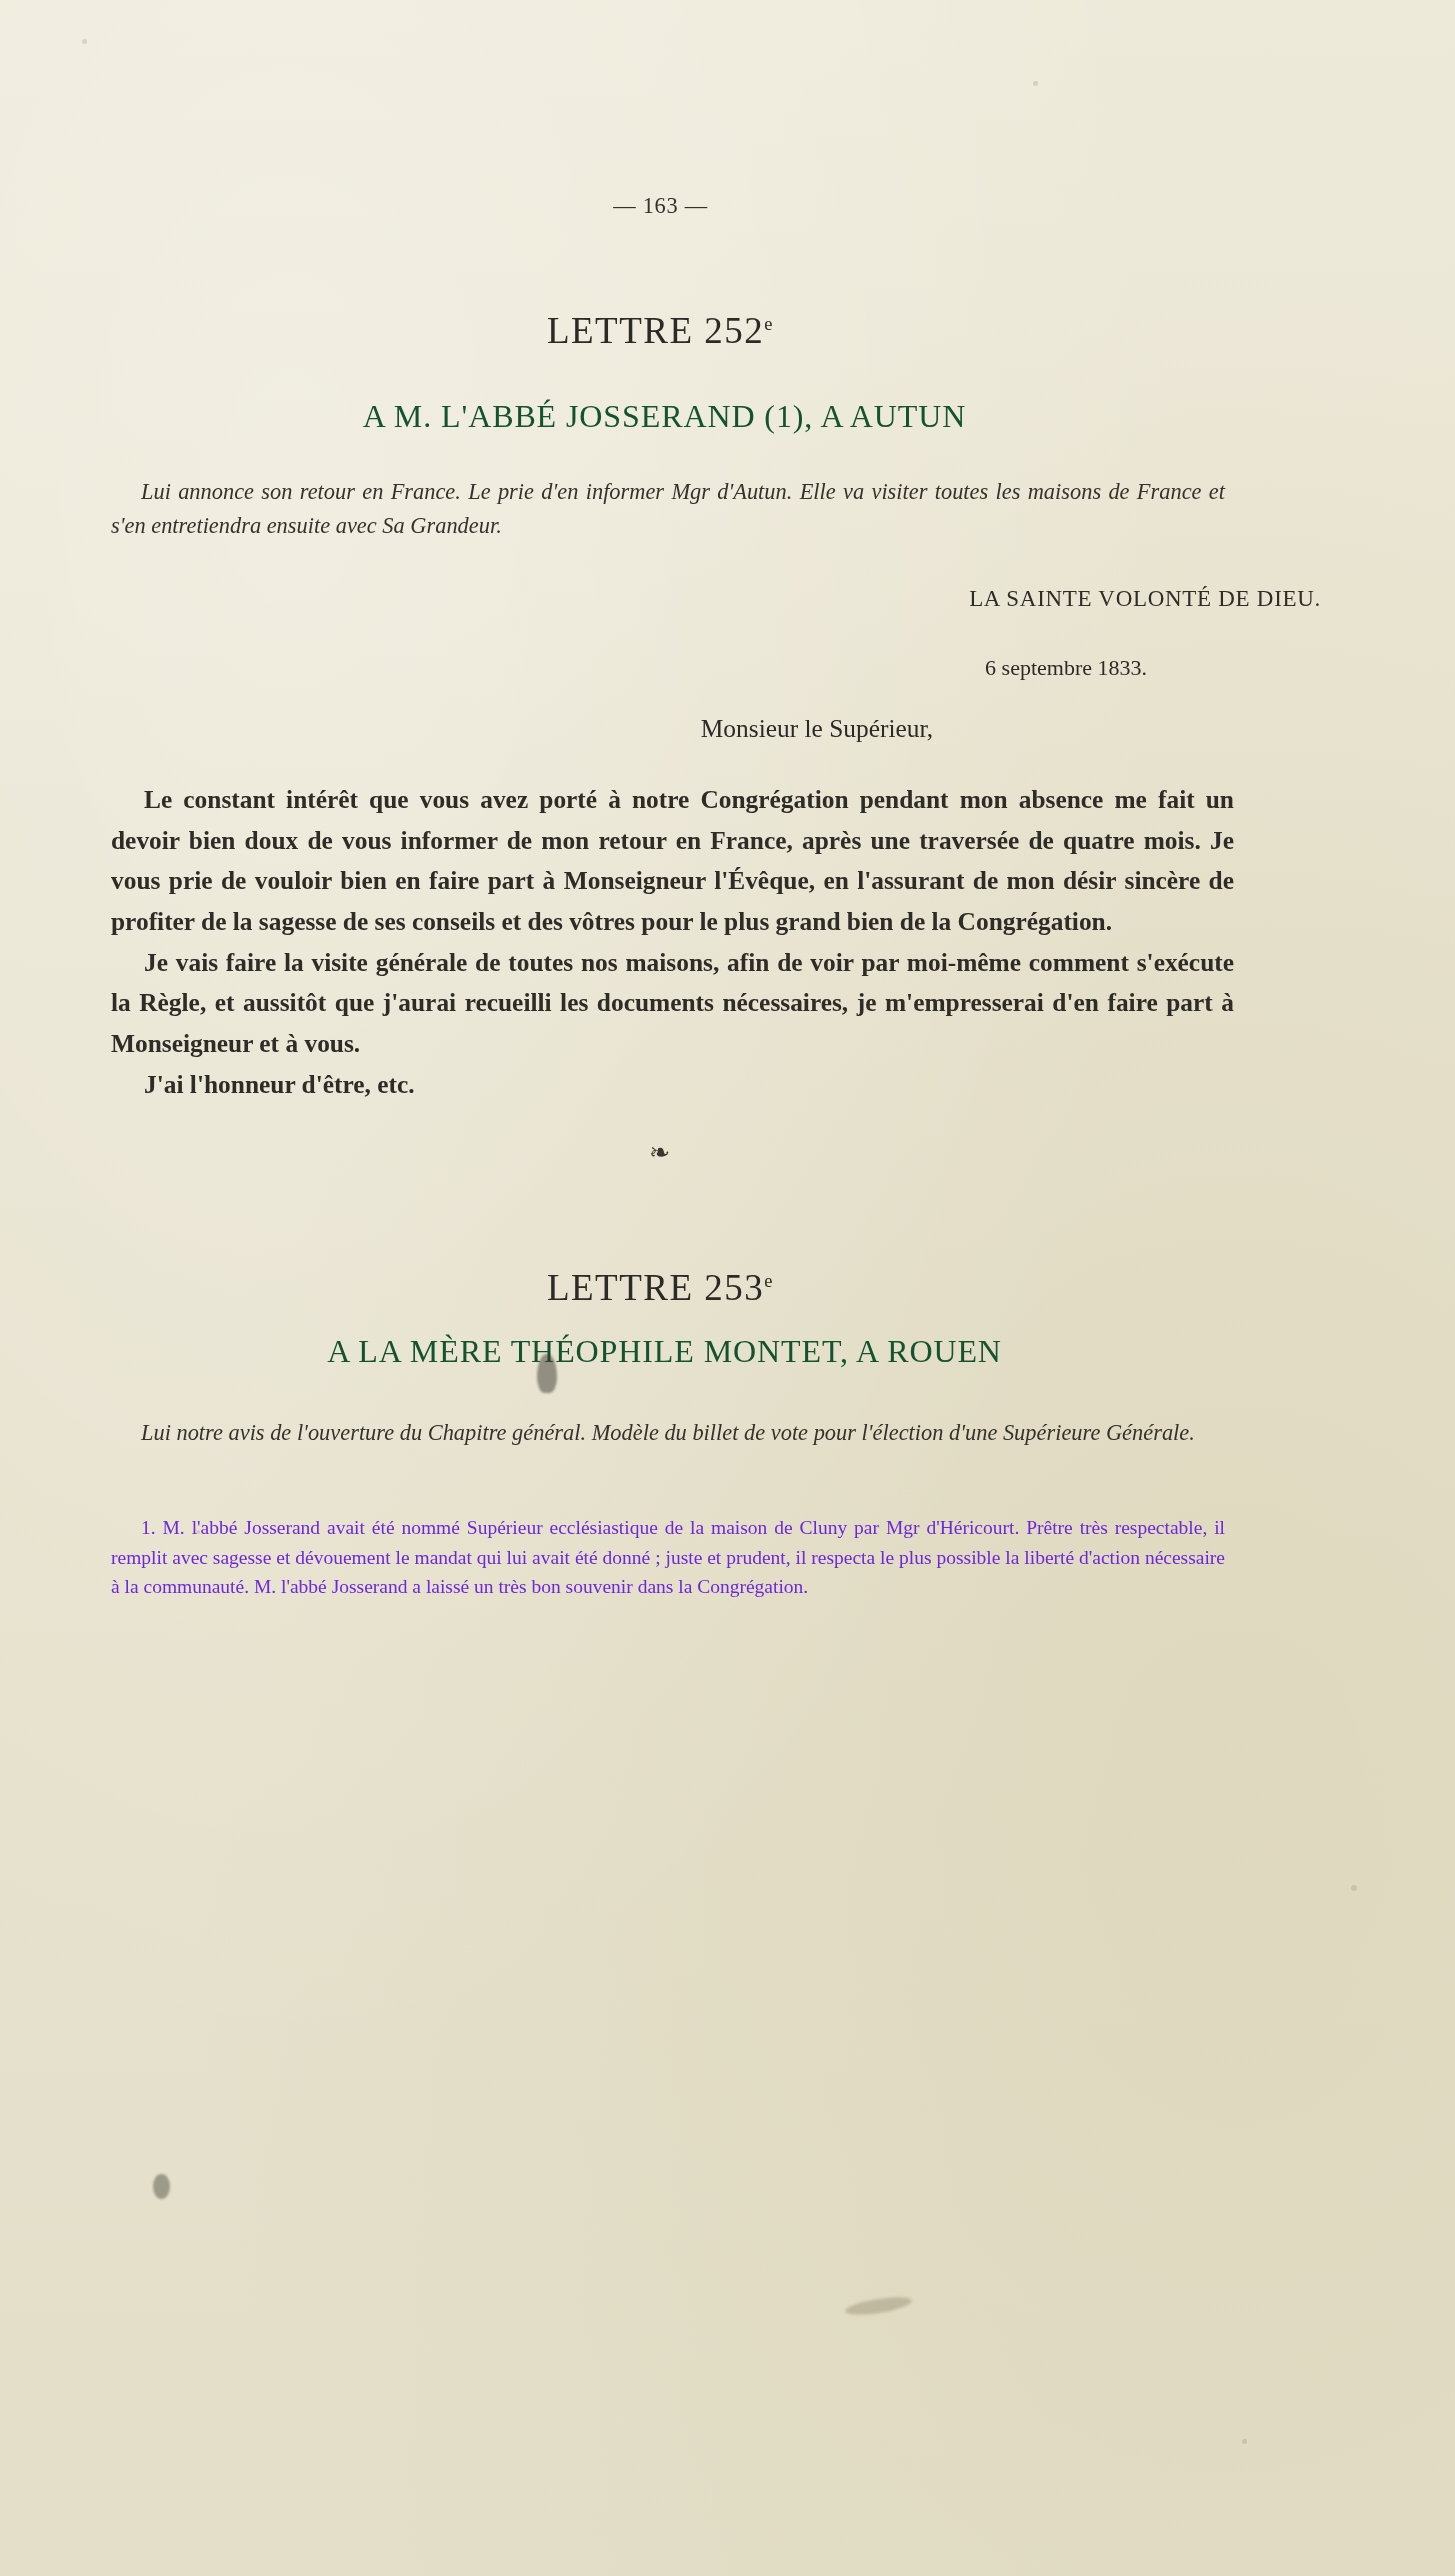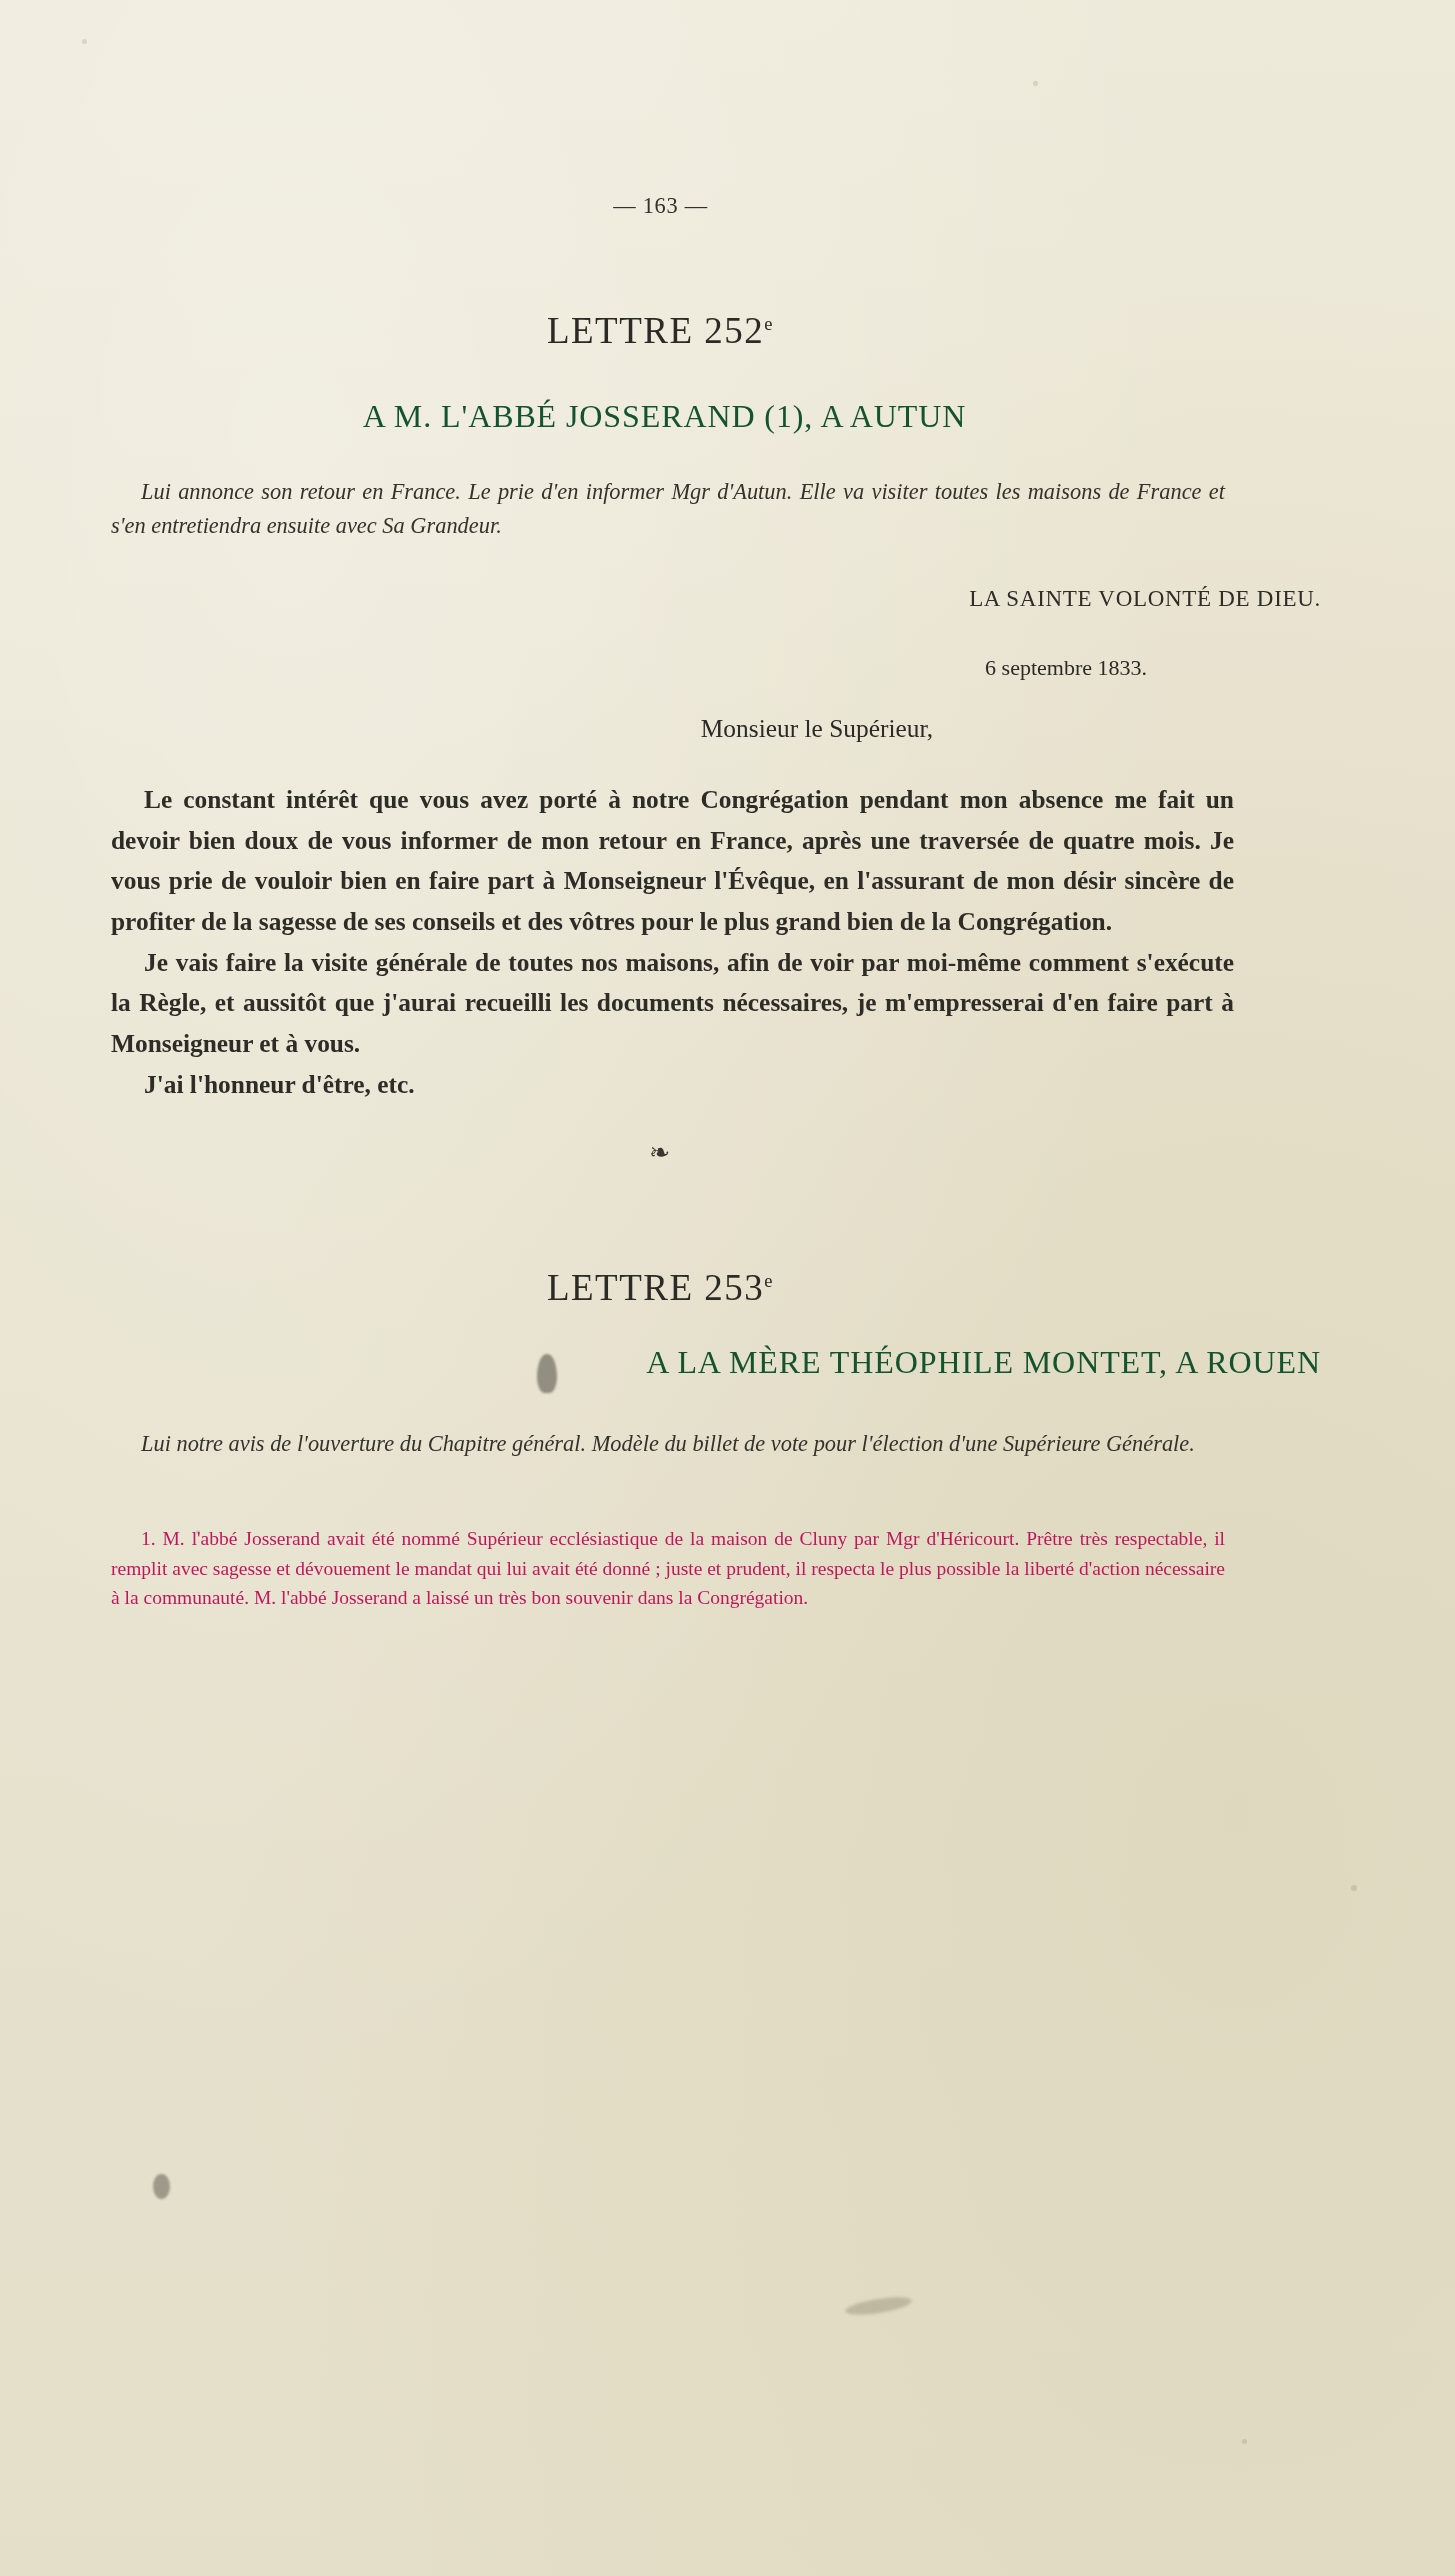--- a/index.html
+++ b/index.html
@@ -107,32 +107,31 @@
     text-align: center;
     font-size: 25.4px;
     margin-top: 33px;
     color: #3a3730;
     letter-spacing: 1.5px;
   }
   .letter-title.second {
     margin-top: 99px;
   }
   .addressee.second {
-    margin-top: 35px;
-    text-align: right;
+    margin-top: 24px;
   }
   .summary.second {
     margin-top: 46px;
   }
   .footnote {
     font-size: 19.5px;
     line-height: 1.50;
     margin: 63px 96px 16px 111px;
     text-align: justify;
-    color: #be185d;
+    color: #6d28d9;
   }
   .smudge1 {
     position: absolute;
     left: 537px;
     top: 1354px;
     width: 19.5px;
     height: 39px;
     background: rgba(60,58,50,0.50);
     border-radius: 48% 48% 40% 40% / 60% 60% 40% 40%;
     filter: blur(0.9px);

